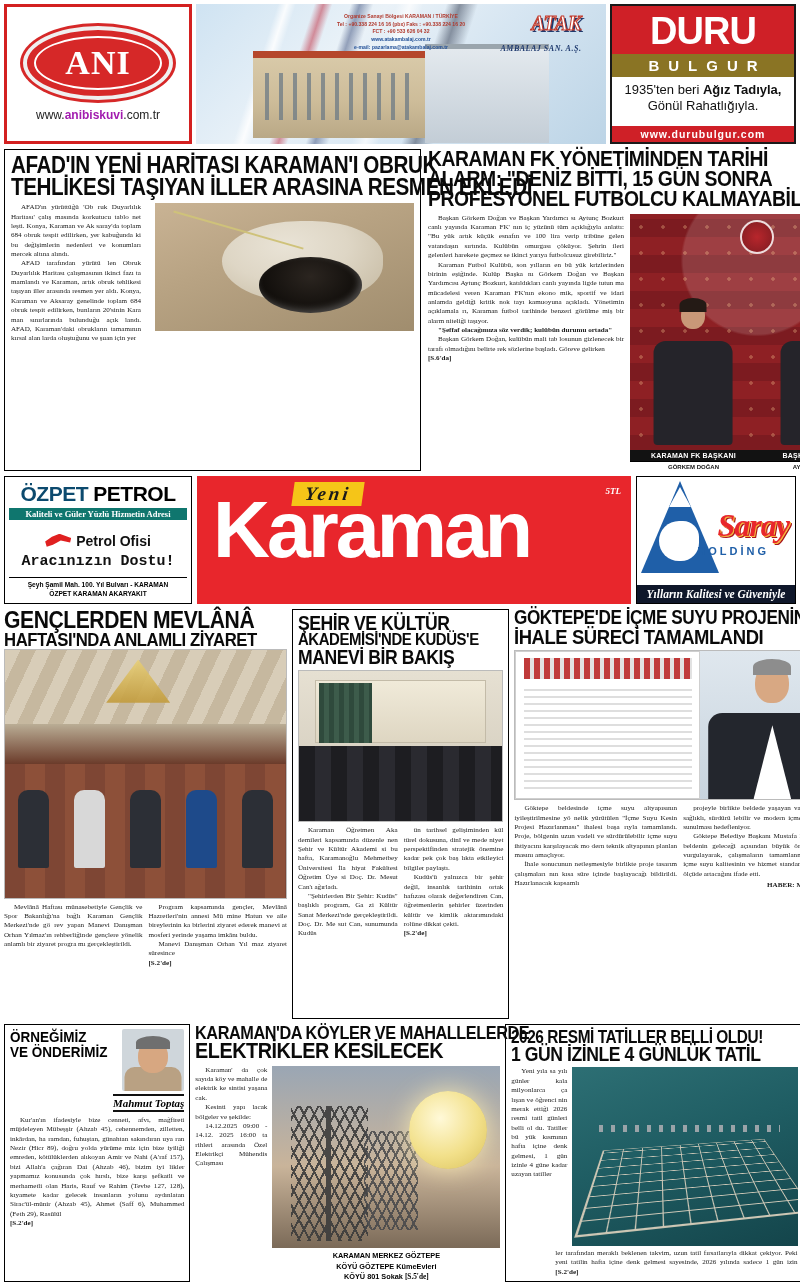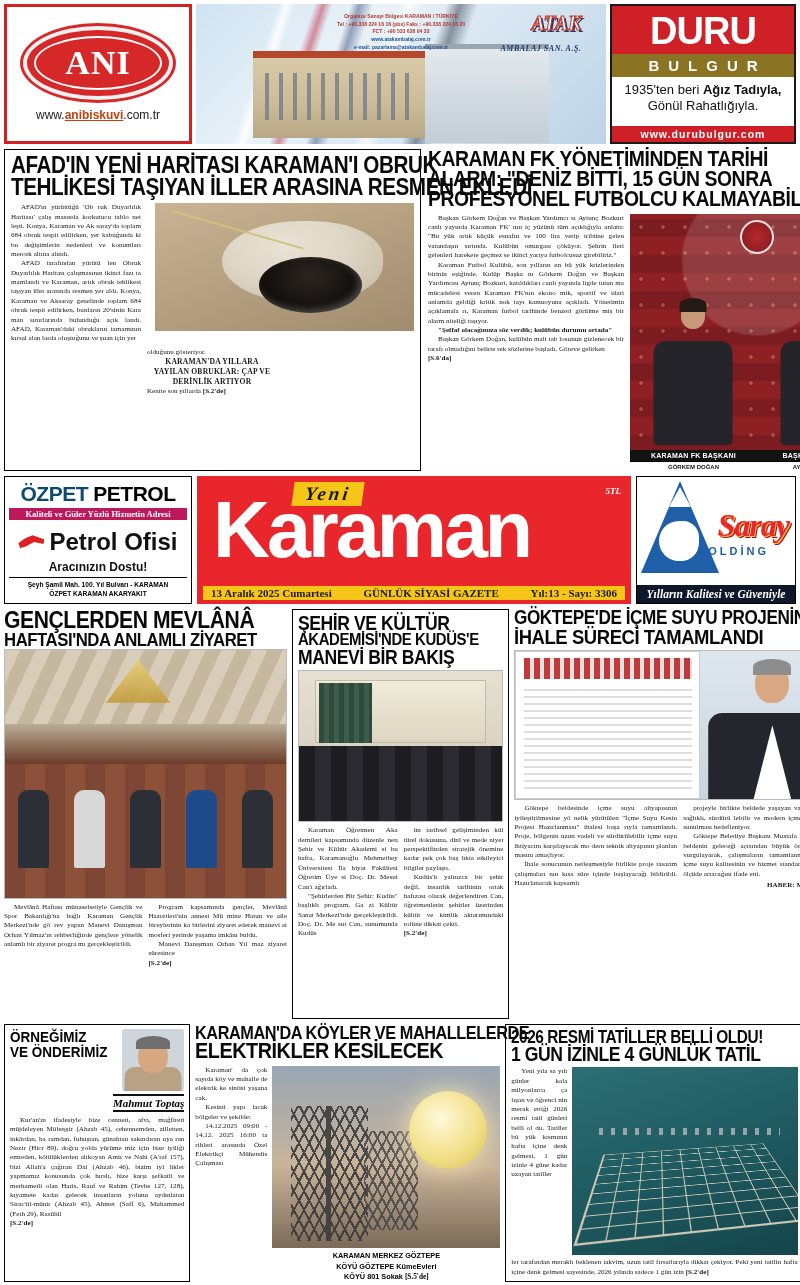--- a/index.html
+++ b/index.html
@@ -47,21 +47,21 @@
     margin-bottom: 8px;
   }
   .ani-oval .inner {
     width: 128px; height: 54px; border-radius: 50%;
     border: 2px solid #fff;
     display:flex; align-items:center; justify-content:center;
     font-family: "Liberation Serif", serif; font-weight: bold;
     font-size: 34px; color: #fff; letter-spacing: 1px;
   }
   .ani-url { font-family: "Liberation Sans", sans-serif; font-size: 12px; color:#222; }
-  .ani-url b { color:#c2410c;text-decoration:underline; }
+  .ani-url b { color:#a21caf; }
 
   .ad-atak {
     flex: 1; position: relative; overflow: hidden;
     background: linear-gradient(135deg,#cfe3f2 0%, #eaf2f8 35%, #d7e6f2 60%, #bcd4e6 100%);
   }
   .atak-streaks { position:absolute; inset:0;
     background:
       linear-gradient(108deg, transparent 18%, rgba(255,255,255,.85) 20%, transparent 22%),
       linear-gradient(108deg, transparent 26%, rgba(190,40,60,.5) 28%, transparent 30%),
       linear-gradient(108deg, transparent 34%, rgba(40,60,110,.45) 36%, transparent 39%),
@@ -178,27 +178,27 @@
     text-align:center; border-top:1px solid #000; }
   .fk-cap2 div { flex:1; padding:1.5px 0; }
 
   
   .masthead-row { display:flex; gap:5px; margin-top:5px; height: 128px; }
   .ad-ozpet { width:188px; border:1px solid #000; padding:5px 4px; text-align:center;
     display:flex; flex-direction:column; justify-content:space-between; }
   .ozpet-t { font-family:"Liberation Sans", sans-serif; font-weight:bold; font-size:21px;
     letter-spacing:-.5px; }
   .ozpet-t .r { color:#0c4a6e; }
-  .ozpet-s { background:#be185d; color:#fff; font-family:"Liberation Serif", serif;
+  .ozpet-s { background:#0f766e; color:#fff; font-family:"Liberation Serif", serif;
     font-weight:bold; font-size:8.5px; padding:1px 2px; margin-top:2px; }
   .ozpet-po { display:flex; align-items:center; justify-content:center; gap:5px; margin-top:6px; }
   .po-logo { width:26px;height:14px; background:#e02020;
     clip-path: polygon(0% 55%, 26% 22%, 55% 0%, 100% 30%, 96% 62%, 60% 48%, 30% 78%, 6% 92%); }
-  .po-txt { font-family:"Liberation Sans", sans-serif; font-weight:bold; font-size:24px; color:#111; }
-  .ozpet-d { font-family:Liberation Sans, sans-serif; font-weight:bold; font-size:12px;
+  .po-txt { font-family:"Liberation Sans", sans-serif; font-weight:bold; font-size:14px; color:#111; }
+  .ozpet-d { font-family:Liberation Mono, monospace; font-weight:bold; font-size:15px;
     color:#111; margin-top:4px; }
   .ozpet-addr { font-family:"Liberation Sans", sans-serif; font-size:6.6px; font-weight:bold;
     border-top:1px solid #000; padding-top:2px; line-height:1.4; }
 
   .masthead { flex:1; background:#e8262c; position:relative; overflow:hidden; }
   .mh-yeni { position:absolute; left:96px; top:6px; background:#f5c518;
     transform: skewX(-8deg); padding:1px 12px;
     font-family:"Liberation Serif", serif; font-style:italic; font-weight:bold;
     font-size:19px; color:#1a1a1a; letter-spacing:3px; }
   .mh-title { position:absolute; left:16px; top:14px; color:#fff;
@@ -390,26 +390,20 @@
           <span class="ind">AFAD'ın yürüttüğü 'Ob ruk Duyarlılık Haritası' çalış masında korkutucu tablo net leşti. Konya, Karaman ve Ak saray'da toplam 684 obruk tespit edilirken, yer kabuğunda ki bu değişimlerin nedenleri ve konumları mercek altına alındı.</span>
           <span class="ind">AFAD tarafından yürütü len Obruk Duyarlılık Haritası çalışmasının ikinci fazı ta mamlandı ve Karaman, artık obruk tehlikesi taşıyan iller arasında resmen yer aldı. Konya, Karaman ve Aksaray genelinde toplam 684 obruk tespit edilirken, bunların 20'sinin Kara man sınırlarında bulunduğu açık landı. AFAD, Karaman'daki obrukların tamamının kırsal alan larda oluştuğunu ve şuan için yer</span>
         </div>
         <div class="sinkhole">
           <div class="wire"></div>
         </div>
       </div>
 
       <div class="lead-left-bot">
         <div class="c"></div>
-        <div class="c body-txt">
-          <span>olduğunu gösteriyor.</span>
-          <b style="display:block;text-align:center;font-size:7.6px;letter-spacing:.2px;">KARAMAN'DA YILLARA YAYILAN OBRUKLAR: ÇAP VE DERİNLİK ARTIYOR</b>
-          <span>Kentte son yıllarda</span>
-          <b class="ref">[S.2'de]</b>
-        </div>
       </div>
     </div>
 
     <div class="lead-right">
       <div class="headline hl-right">KARAMAN FK YÖNETİMİNDEN TARİHİ</div>
       <div class="headline hl-right">ALARM: "DENİZ BİTTİ, 15 GÜN SONRA</div>
       <div class="headline hl-right">PROFESYONEL FUTBOLCU KALMAYABİLİR"</div>
 
       <div class="lead-right-mid">
         <div class="lr-text body-txt">
@@ -467,25 +461,20 @@
       <div class="ozpet-addr">
         <div>Şeyh Şamil Mah. 100. Yıl Bulvarı - KARAMAN</div>
         <div>ÖZPET KARAMAN AKARYAKIT</div>
       </div>
     </div>
 
     <div class="masthead">
       <div class="mh-title">Karaman</div>
       <div class="mh-yeni">Yeni</div>
       <div class="mh-price">5TL</div>
-      <div class="mh-strip">
-        <span>13 Aralık 2025 Cumartesi</span>
-        <span>GÜNLÜK SİYASİ GAZETE</span>
-        <span>Yıl:13 - Sayı: 3306</span>
-      </div>
     </div>
 
     <div class="ad-saray">
       <div class="saray-mtn"></div>
       <div class="saray-lion"></div>
       <div class="saray-word">Saray</div>
       <div class="saray-hold">HOLDİNG</div>
       <div class="saray-bar">Yılların Kalitesi ve Güveniyle</div>
     </div>
   </div>
@@ -623,20 +612,20 @@
       <div class="headline hl-ta">1 GÜN İZİNLE 4 GÜNLÜK TATİL</div>
       <div class="ta-mid">
         <div class="ta-txt body-txt">
           <span class="ind">Yeni yıla sa yılı günler kala milyonlarca ça lışan ve öğrenci nin merak ettiği 2026 resmi tatil günleri belli ol du. Tatiller bü yük kısmının hafta içine denk gelmesi, 1 gün izinle 4 güne kadar uzayan tatiller</span>
         </div>
         <div class="ta-photo">
           <div class="cal"></div>
           <div class="rings"></div>
         </div>
       </div>
-      <div class="body-txt" style="margin-top:3px;">
+      <div class="body-txt" style="margin-top:3px;margin-left:44px;">
         <span>ler tarafından meraklı beklenen takvim, uzun tatil fırsatlarıyla dikkat çekiyor. Peki yeni tatilin hafta içine denk gelmesi sayesinde, 2026 yılında sadece 1 gün izin</span>
         <b class="ref">[S.2'de]</b>
       </div>
     </div>
   </div>
 
 </div>
 
 </body></html>

